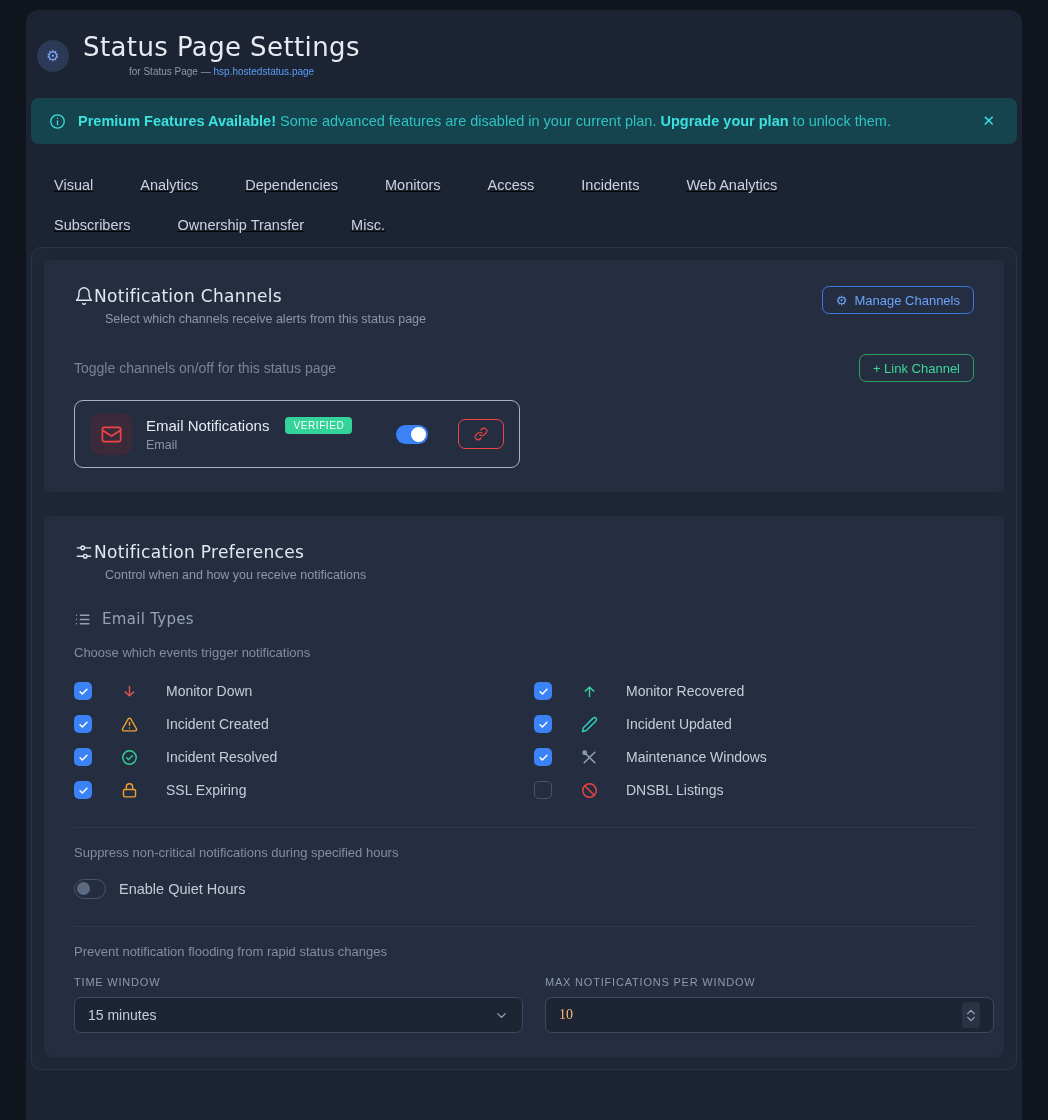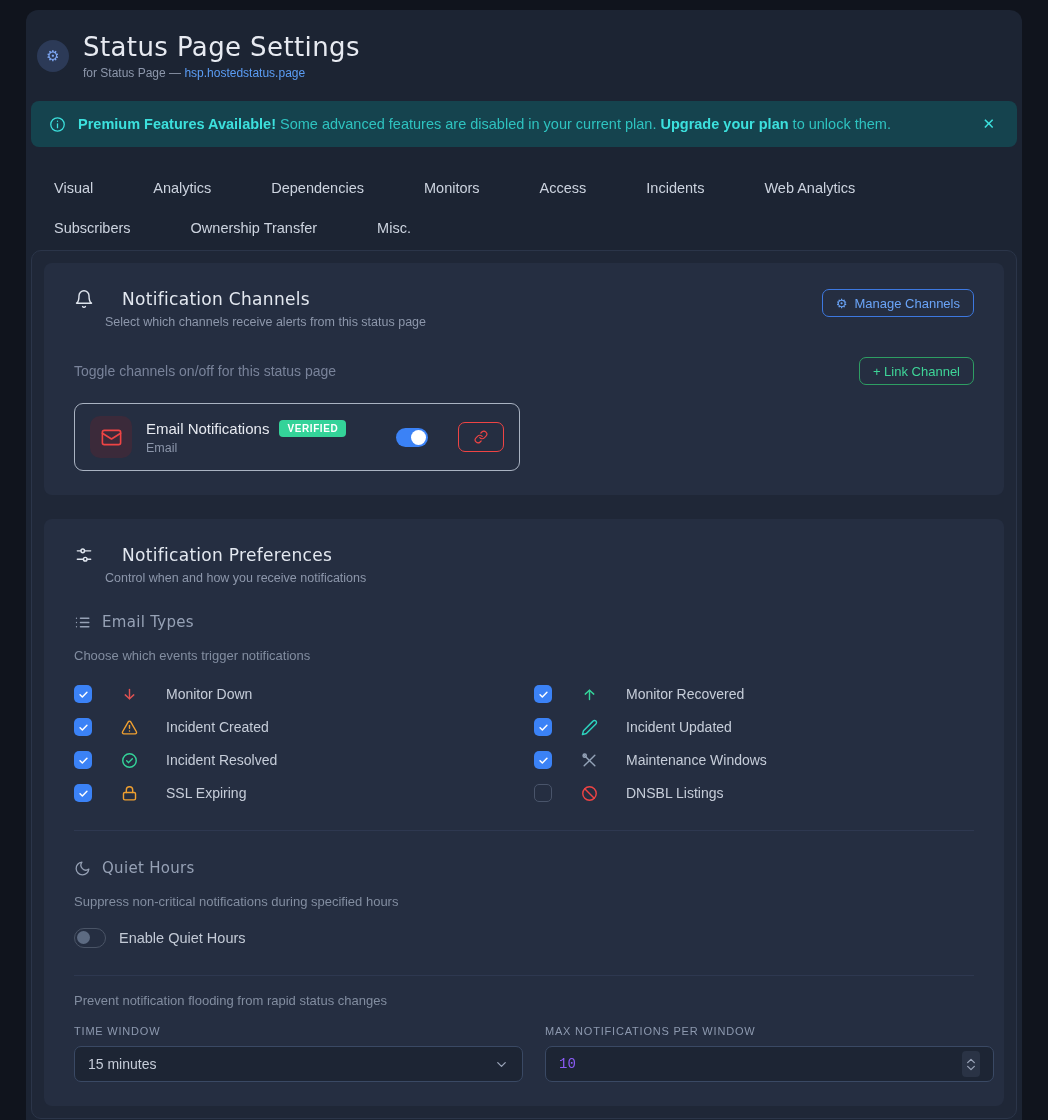--- a/index.html
+++ b/index.html
@@ -9,66 +9,66 @@
 
   .app { position:absolute; left:26px; top:10px; width:996px; height:1110px;
     background:#1c2433; border-radius:12px 12px 0 0; padding:22px 5px 0; }
 
   
   .header { display:flex; align-items:flex-start; gap:14px; padding-left:6px; }
   .header-badge { width:32px; height:32px; border-radius:50%; background:#2c3a57;
     display:flex; align-items:center; justify-content:center; flex:0 0 auto; margin-top:8px; }
   .header-badge span { color:#7da6f2; font-size:15px; line-height:1; font-family:"DejaVu Sans",sans-serif; }
   .page-title { font-size:26px; font-weight:400; color:#e7eaf1; letter-spacing:0.4px; }
-  .page-subtitle { margin-top:4px; font-size:12px; color:#8d97ab; }
+  .page-subtitle { margin-top:4px; font-size:10px; color:#8d97ab;margin-left:46px; }
   .page-subtitle a { color:#5b9df5; text-decoration:none; }
 
   
   .banner { margin-top:21px; height:46px; border-radius:8px; background:#15434e;
     display:flex; align-items:center; padding:12px 18px; gap:12px; }
   .banner-text { font-size:14.5px; color:#2ec3c0; }
   .banner-text b { color:#3ce0dd; }
   .banner-link { color:#3ce0dd; font-weight:bold; cursor:pointer; }
   .banner-close { margin-left:auto; color:#3ce0dd; font-size:15px; cursor:pointer; padding:4px; }
   .info-ic { flex:0 0 auto; display:flex; }
 
   
   .tabs { margin-top:21px; }
-  .tab-row { display:flex; gap:14px; flex-wrap:wrap; }
+  .tab-row { display:flex; gap:1px; flex-wrap:wrap;text-decoration:underline; }
   .tab { padding:11px 22px; font-size:14.5px; color:#ccd3df; cursor:pointer;
     border:1px solid transparent; border-radius:9px; white-space:nowrap; }
   .tab.active { border-color:#3c4660; background:#232b3d; }
 
   
   .content-card { margin-top:2px; border:1px solid #2b3549; border-radius:10px;
     background:#1f2737; padding:12px; display:flex; flex-direction:column; gap:24px; }
   .panel { background:#252e41; border-radius:8px; padding:26px 30px 24px; }
 
   .row-between { display:flex; justify-content:space-between; align-items:flex-start; }
-  .h2-row { display:flex; align-items:center; gap:28px; }
+  .h2-row { display:flex; align-items:center; gap:0; }
   .h2 { font-size:17px; color:#e3e8f0; letter-spacing:0.3px; }
   .panel-sub { margin-top:6px; margin-left:31px; font-size:12.5px; color:#8d97ab; }
 
   .btn { display:inline-flex; align-items:center; gap:7px; height:28px; padding:0 13px;
     border-radius:7px; background:transparent; font-size:13px; cursor:pointer; border:1px solid; }
   .btn-blue { border-color:#3d78e0; color:#6aa4f8; }
   .btn-green { border-color:#2e9e63; color:#3ed598; }
 
   .hint { font-size:14px; color:#79839a; }
   .row2 { margin-top:28px; align-items:center; }
 
   
   .channel-card { margin-top:18px; width:446px; border:1px solid #aab3c2; border-radius:9px;
     padding:12px 15px; display:flex; align-items:center; gap:14px; }
   .channel-tile { width:42px; height:42px; border-radius:10px; background:#3b2a3a;
     display:flex; align-items:center; justify-content:center; flex:0 0 auto; }
   .channel-name-row { display:flex; align-items:center; }
   .channel-name { font-size:15px; color:#e6e9f0; }
-  .badge-verified { margin-left:10px; background:#34d399; color:#ffffff; font-size:10px;
-    font-weight:bold; letter-spacing:0.6px; padding:3px 8px; border-radius:4px; }
+  .badge-verified { margin-left:16px; background:#34d399; color:#ffffff; font-size:10px;
+    font-weight:normal; letter-spacing:0.6px; padding:3px 8px; border-radius:4px; }
   .channel-type { margin-top:4px; font-size:12.5px; color:#8b95a9; }
 
   .toggle { position:relative; width:32px; height:19px; border-radius:10px; cursor:pointer; flex:0 0 auto; }
   .toggle.on { background:var(--accent-blue, #3b82f6); }
   .toggle.on .knob { position:absolute; right:2px; top:2px; width:15px; height:15px;
     border-radius:50%; background:#ffffff; }
   .toggle.off { background:transparent; border:1.5px solid #4a5466; width:32px; height:20px; }
   .toggle.off .knob { position:absolute; left:2px; top:2px; width:13px; height:13px;
     border-radius:50%; background:#5d6b82; }
   .toggle-email { margin-left:auto; }
@@ -94,21 +94,21 @@
 
   .toggle-row { margin-top:19px; display:flex; align-items:center; gap:13px; }
   .toggle-row-label { font-size:14.5px; color:#c3cad6; }
 
   .form-grid { margin-top:17px; display:grid; grid-template-columns:1fr 1fr; column-gap:22px; width:920px; }
   .field-label { font-size:11px; color:#8d99af; letter-spacing:0.8px; }
   .field-box { margin-top:9px; height:36px; background:#1d2534; border:1px solid #3a4964;
     border-radius:7px; display:flex; align-items:center; padding:0 13px; }
   .field-box .value { font-size:14px; color:#c6cdd9; flex:1; }
   .num-input { flex:1; background:transparent; border:none; outline:none; font-size:14px;
-    color:#8b5cf6; font-family:Liberation Mono, monospace; }
+    color:#fdba74; font-family:Liberation Serif, serif; }
   .spinner { width:18px; height:26px; background:#2a3345; border-radius:4px; display:flex;
     flex-direction:column; align-items:center; justify-content:center; gap:1px; cursor:pointer; }
 
   svg { display:block; }
 </style>
 </head>
 <body>
 
 <div class="app">
 
@@ -350,28 +350,20 @@
                 <circle cx="12" cy="12" r="9.5"></circle>
                 <path d="m5.3 5.3 13.4 13.4"></path>
               </svg>
             </span>
             <span class="event-label">DNSBL Listings</span>
           </label>
         </div>
 
       <div class="divider"></div>
 
-      <div class="h3-row">
-        <span>
-          <svg width="17" height="17" viewBox="0 0 24 24" fill="none" stroke="#96a1b5" stroke-width="1.8" stroke-linecap="round" stroke-linejoin="round">
-            <path d="M21 12.79A9 9 0 1 1 11.21 3 7 7 0 0 0 21 12.79z"></path>
-          </svg>
-        </span>
-        <span class="h3 rounded">Quiet Hours</span>
-      </div>
       <div class="sec-sub">Suppress non-critical notifications during specified hours</div>
       <div class="toggle-row">
         <div class="toggle off">
             <div class="knob"></div>
           </div>
         <span class="toggle-row-label">Enable Quiet Hours</span>
       </div>
 
       <div class="divider"></div>
 

